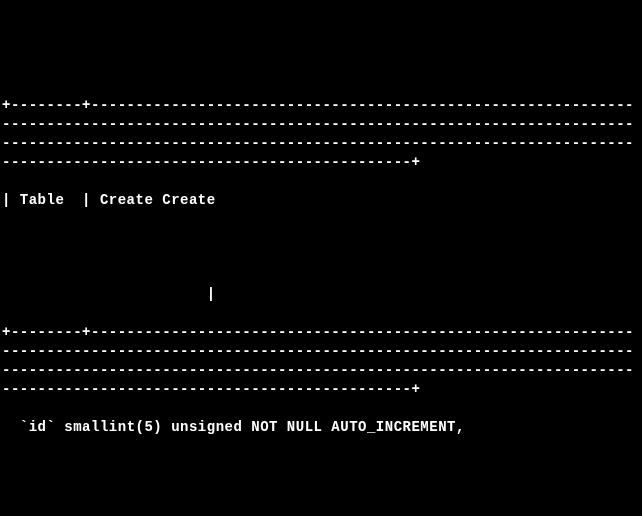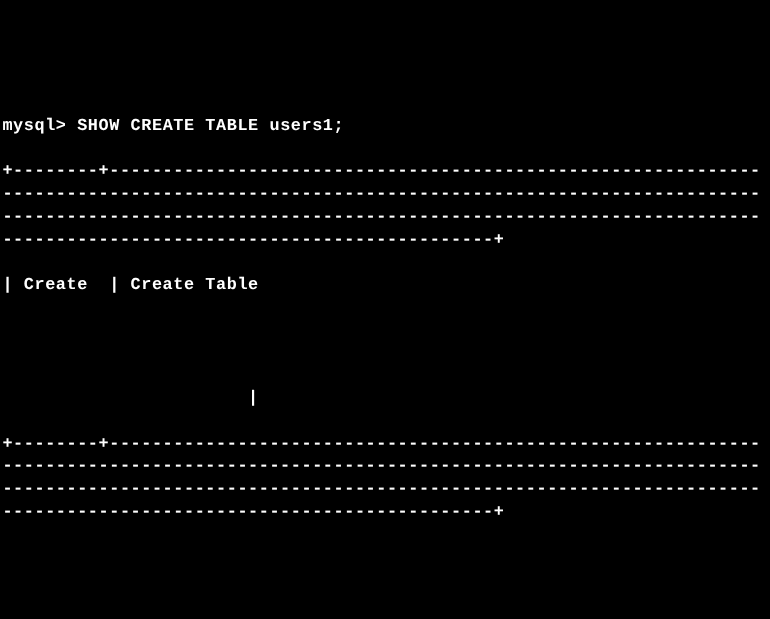--- a/index.html
+++ b/index.html
@@ -23,28 +23,28 @@
     .line {
       display: block;
     }
   </style>
 </head>
 <body>
 
 
 
 <div class="terminal">
-<span class="line"><span>mysql&gt; </span><span>SHOW CREATE TABLE users1;</span></span>
 <span class="line">+--------+---------------------------------------------------------------------------------------------------------------------------------------------------------------------------------------------------------------------------------------------------------+</span>
-<span class="line">| Create  | Create Table</span>
+<span class="line">| Table  | Create Create</span>
 <span class="line"></span>
 <span class="line"></span>
 <span class="line"></span>
 <span class="line">                       |</span>
 <span class="line">+--------+---------------------------------------------------------------------------------------------------------------------------------------------------------------------------------------------------------------------------------------------------------+</span>
+<span class="line">  `id` smallint(5) unsigned NOT NULL AUTO_INCREMENT,</span>
 
 
 
 
 
 
 
 
 </div>
 

